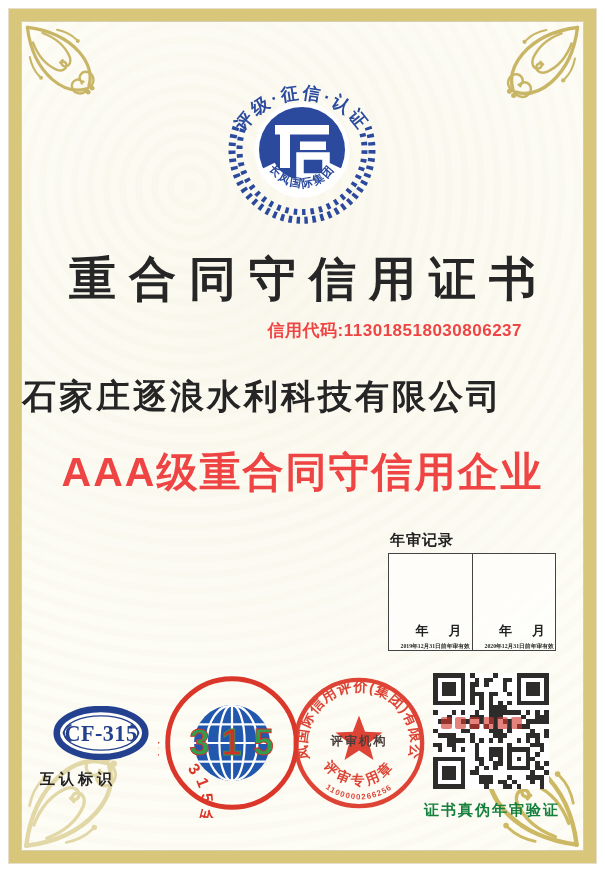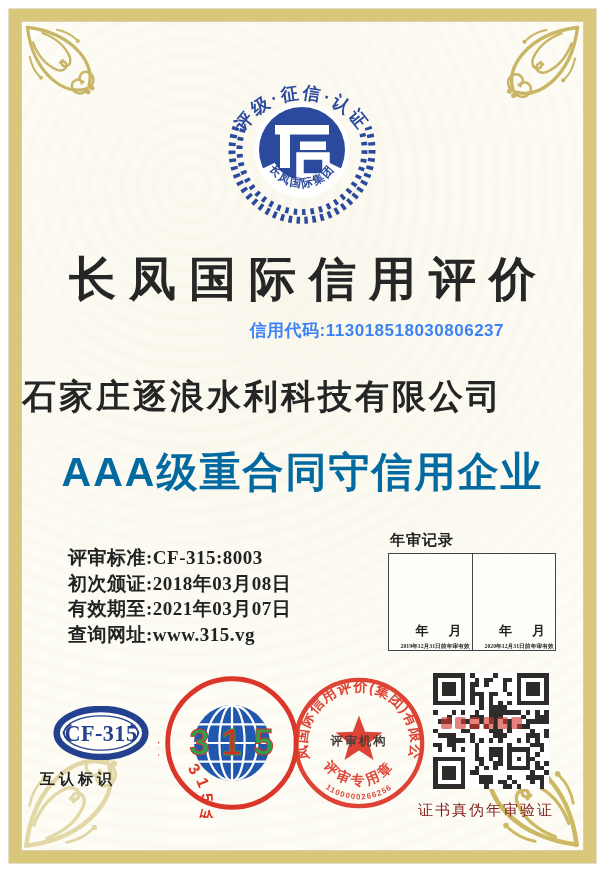--- a/index.html
+++ b/index.html
@@ -31,32 +31,32 @@
 
   .emblem{ position:absolute; left:194px; top:42px; width:172px; height:172px; }
   .emblem text{ font-family:"Liberation Sans", sans-serif; font-weight:bold; }
 
   .title{
     position:absolute; left:0; top:226px; width:100%;
     text-align:center; font-size:47px; font-weight:bold;
     letter-spacing:13px; text-indent:13px; color:#262626;
   }
   .credit-code{
-    position:absolute; top:297px; right:79px;
-    font-size:17px; font-weight:bold; color:#3b82f6; letter-spacing:.5px;
+    position:absolute; top:297px; right:61px;
+    font-size:17px; font-weight:bold; color:#ef4444; letter-spacing:.5px;
   }
   .company{
     position:absolute; left:0; top:352px; width:100%;
     text-align:left; font-size:34px; font-weight:bold;
     letter-spacing:3px; color:#252525;
   }
   .award{
     position:absolute; left:0; top:423px; width:100%;
     text-align:center; font-size:41px; font-weight:bold;
-    letter-spacing:2px; color:#0369a1;
+    letter-spacing:2px; color:#ef4444;
   }
   .info-block{
     position:absolute; left:46px; top:523px;
     font-family:"Liberation Serif", serif; font-weight:bold;
     font-size:19px; line-height:25.5px; color:#222; letter-spacing:.5px;
   }
   .audit{ position:absolute; left:354px; top:509px; width:168px;
     font-family:"Liberation Serif", serif; color:#222;padding-left:12px;}
   .audit-title{ font-size:15px; font-weight:bold; letter-spacing:1px; margin:0 0 3px 2px;}
   .audit-table{ display:flex; width:166px; height:96px; border:1.5px solid #444; background:rgba(255,255,255,.6);}
@@ -68,22 +68,22 @@
 
   .cf-oval{ position:absolute; left:31px; top:684px; width:96px; height:54px;}
   .cf-caption{ position:absolute; left:18px; top:748px; width:122px; text-align:left;
     font-family:"Liberation Serif", serif; font-size:15px; font-weight:bold; letter-spacing:4px; color:#222;}
   .badge315{ position:absolute; left:136px; top:646px; width:148px; height:150px;}
   .seal{ position:absolute; left:266px; top:647px; width:142px; height:148px; opacity:.94;}
   .qr-wrap{ position:absolute; left:411px; top:651px; width:116px; height:116px;}
   .qr-wrap svg{ width:116px; height:116px; display:block;}
   .qr-overlay{ position:absolute; left:8px; top:44px; display:flex; gap:3px; filter:blur(.5px); opacity:.62;}
   .qr-overlay i{ display:block; width:11px; height:12px; background:#d4372e; border-radius:2px;}
-  .qr-caption{ position:absolute; left:396px; top:779px; width:148px; text-align:left;
-    font-family:"Liberation Serif", serif; font-size:15px; font-weight:normal; letter-spacing:2px; color:#7f1d1d;}
+  .qr-caption{ position:absolute; left:396px; top:779px; width:148px; text-align:center;
+    font-family:"Liberation Serif", serif; font-size:15px; font-weight:bold; letter-spacing:2px; color:#15803d;}
 </style>
 </head>
 <body>
 
 <svg width="0" height="0" style="position:absolute" aria-hidden="true">
   <defs>
     <symbol id="flourish" viewBox="0 0 100 100">
       <g fill="none" stroke="currentColor" stroke-linecap="round">
         <path stroke-width="4" d="M3,3 C28,6 52,16 68,34 C80,48 84,62 80,76"></path>
         <path stroke-width="4" d="M3,3 C6,28 16,52 34,68 C48,80 62,84 76,80"></path>
@@ -142,34 +142,28 @@
         <rect x="-22" y="-25" width="10" height="43"></rect>
         <rect x="-2" y="-8.5" width="26" height="8.5"></rect>
         <rect x="-2" y="6" width="26" height="21" fill="none" stroke="#ffffff" stroke-width="7.5"></rect>
       </g>
       <path d="M -34 16 A 38 38 0 0 0 34 16" stroke="#ffffff" stroke-width="15" fill="none"></path>
       <text font-size="11.5" fill="#2b4a9e" letter-spacing="1.5">
         <textPath href="#arcBand" startOffset="50%" text-anchor="middle">长凤国际集团</textPath>
       </text>
     </svg>
 
-    <div class="title">长凤国际信用评价</div>
+    <div class="title">重合同守信用证书</div>
 
     <div class="credit-code"><span>信用代码:</span><span>113018518030806237</span></div>
 
     <div class="company">石家庄逐浪水利科技有限公司</div>
 
     <div class="award">AAA级重合同守信用企业</div>
 
-    <div class="info-block">
-      <div>评审标准:CF-315:8003</div>
-      <div>初次颁证:2018年03月08日</div>
-      <div>有效期至:2021年03月07日</div>
-      <div>查询网址:www.315.vg</div>
-    </div>
 
     <div class="audit">
       <div class="audit-title">年审记录</div>
       <div class="audit-table">
         <div class="audit-cell">
           <div class="ym-row">
             <span>年</span>
             <span>月</span>
           </div>
           <div class="audit-note">2019年12月31日前年审有效</div>

